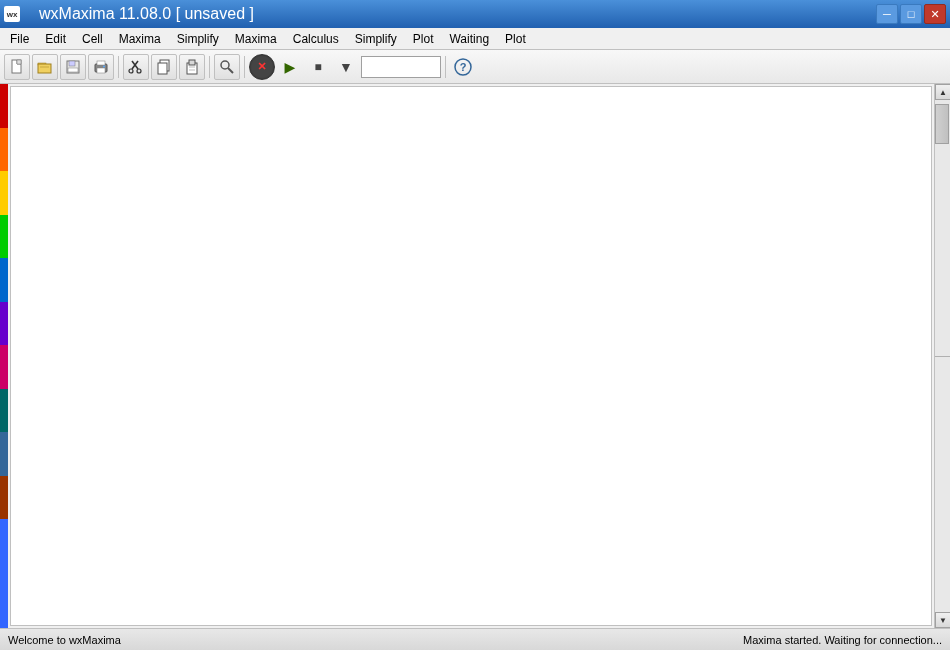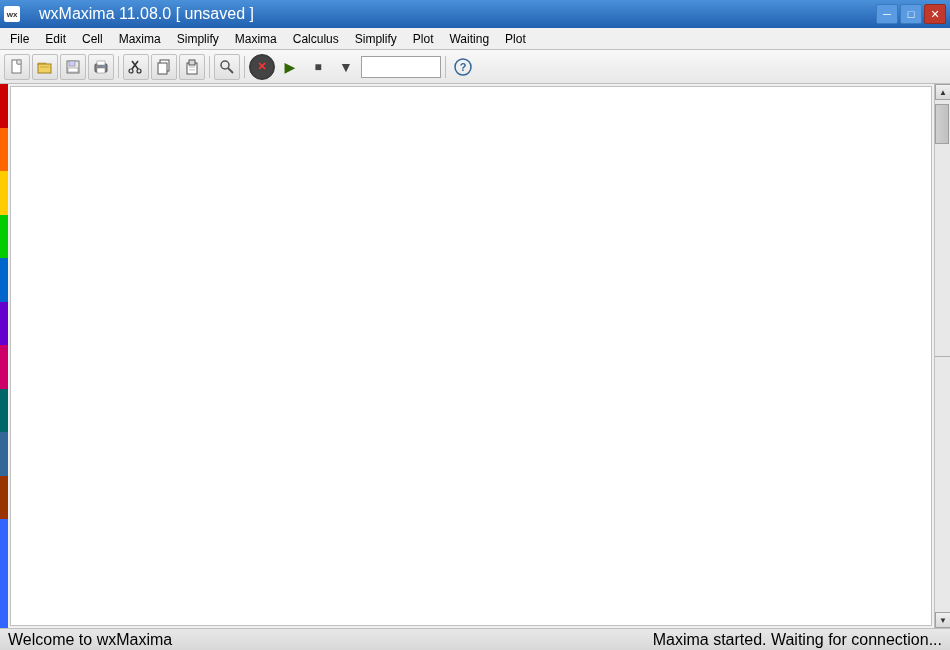--- a/index.html
+++ b/index.html
@@ -251,21 +251,21 @@
 
     
     #status-bar {
       height: 22px;
       background: linear-gradient(to bottom, #e8e8e8, #d8d8d8);
       border-top: 1px solid #c0c0c0;
       display: flex;
       align-items: center;
       justify-content: space-between;
       padding: 0 8px;
-      font-size: 16px;
+      font-size: 11px;
       color: #000;
     }
 
     #status-left {
       display: flex;
       align-items: center;
     }
 
     #status-right {
       display: flex;

